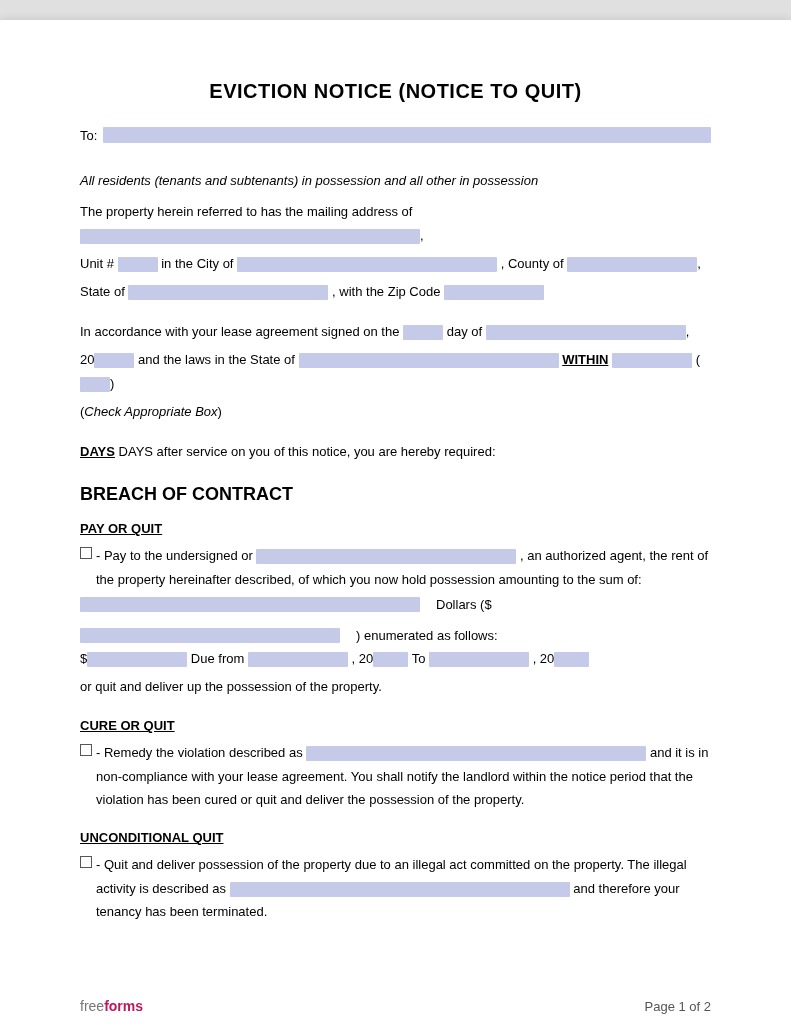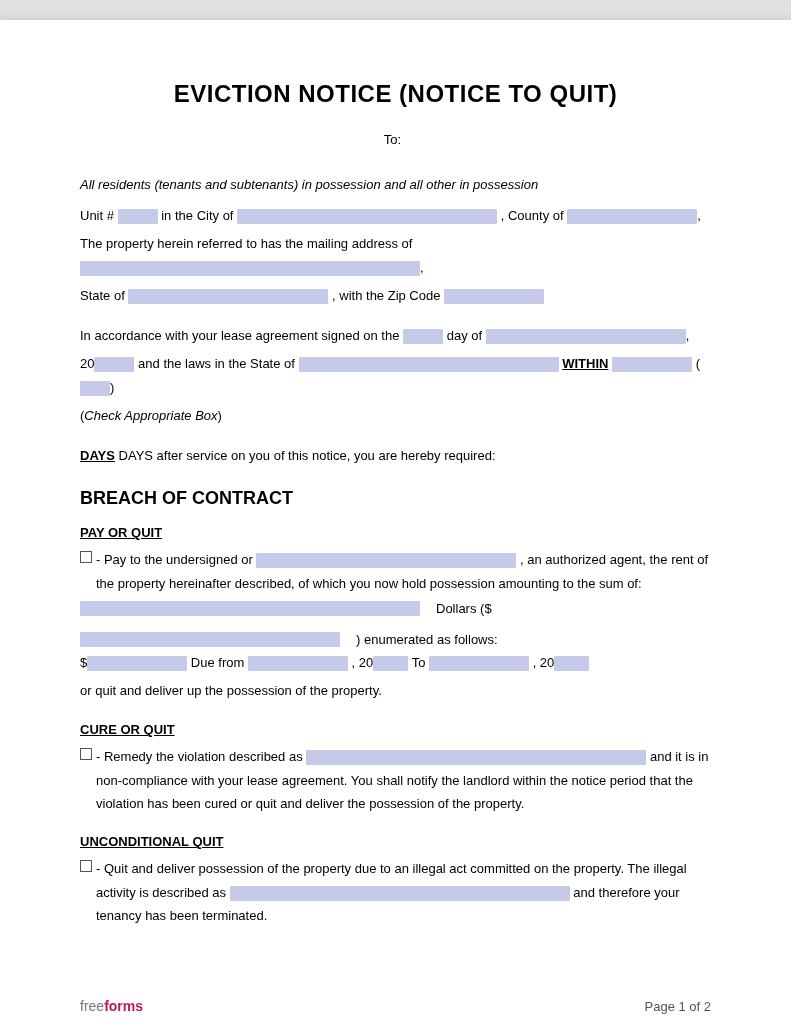--- a/index.html
+++ b/index.html
@@ -22,21 +22,21 @@
       width: 791px;
       min-height: 1024px;
       background: #ffffff;
       padding: 60px 80px 60px 80px;
       position: relative;
       box-shadow: 0 2px 10px rgba(0,0,0,0.2);
     }
 
     .title {
       text-align: center;
-      font-size: 24px;
+      font-size: 20px;
       font-weight: bold;
       margin-bottom: 24px;
       letter-spacing: 0.5px;
     }
 
     .italic-line {
       font-style: italic;
       font-size: 13px;
       margin-bottom: 10px;
       margin-top: 30px;
@@ -147,21 +147,21 @@
       color: #be185d;
       font-weight: bold;
     }
 
     .footer-page {
       font-size: 13px;
       color: #555;
     }
 
     .mb-4 { margin-bottom: 4px; }
-    .mb-8 { margin-bottom: 19px; flex-direction: column; }
+    .mb-8 { margin-bottom: 19px; }
     .mb-12 { margin-bottom: 12px; }
     .mb-16 { margin-bottom: 16px; }
 
     .line-wrap {
       font-size: 13px;
       line-height: 1.85;
     }
   </style>
 </head>
 <body>
@@ -170,31 +170,31 @@
 
   <div class="title">EVICTION NOTICE (NOTICE TO QUIT)</div>
 
   <div class="to-row mb-8">
     <span class="to-label">To:</span>
     <div class="to-field"></div>
   </div>
 
   <div class="italic-line mb-12">All residents (tenants and subtenants) in possession and all other in possession</div>
 
+  <div class="line-wrap mb-4">
+    <span>The property herein referred to has the mailing address of</span>
+    <span class="field-xxl"></span><span>,</span>
+  </div>
   <div class="line-wrap mb-4">
     <span>Unit #</span>
     <span class="field-40"></span>
     <span>in the City of</span>
     <span class="field-xl"></span>
     <span>, County of</span>
     <span class="field-md"></span><span>,</span>
-  </div>
-  <div class="line-wrap mb-4">
-    <span>The property herein referred to has the mailing address of</span>
-    <span class="field-xxl"></span><span>,</span>
   </div>
   <div class="line-wrap mb-16">
     <span>State of</span>
     <span class="field-lg"></span>
     <span>, with the Zip Code</span>
     <span class="field-100"></span>
   </div>
 
   <div class="line-wrap mb-4">
     <span>In accordance with your lease agreement signed on the</span>

